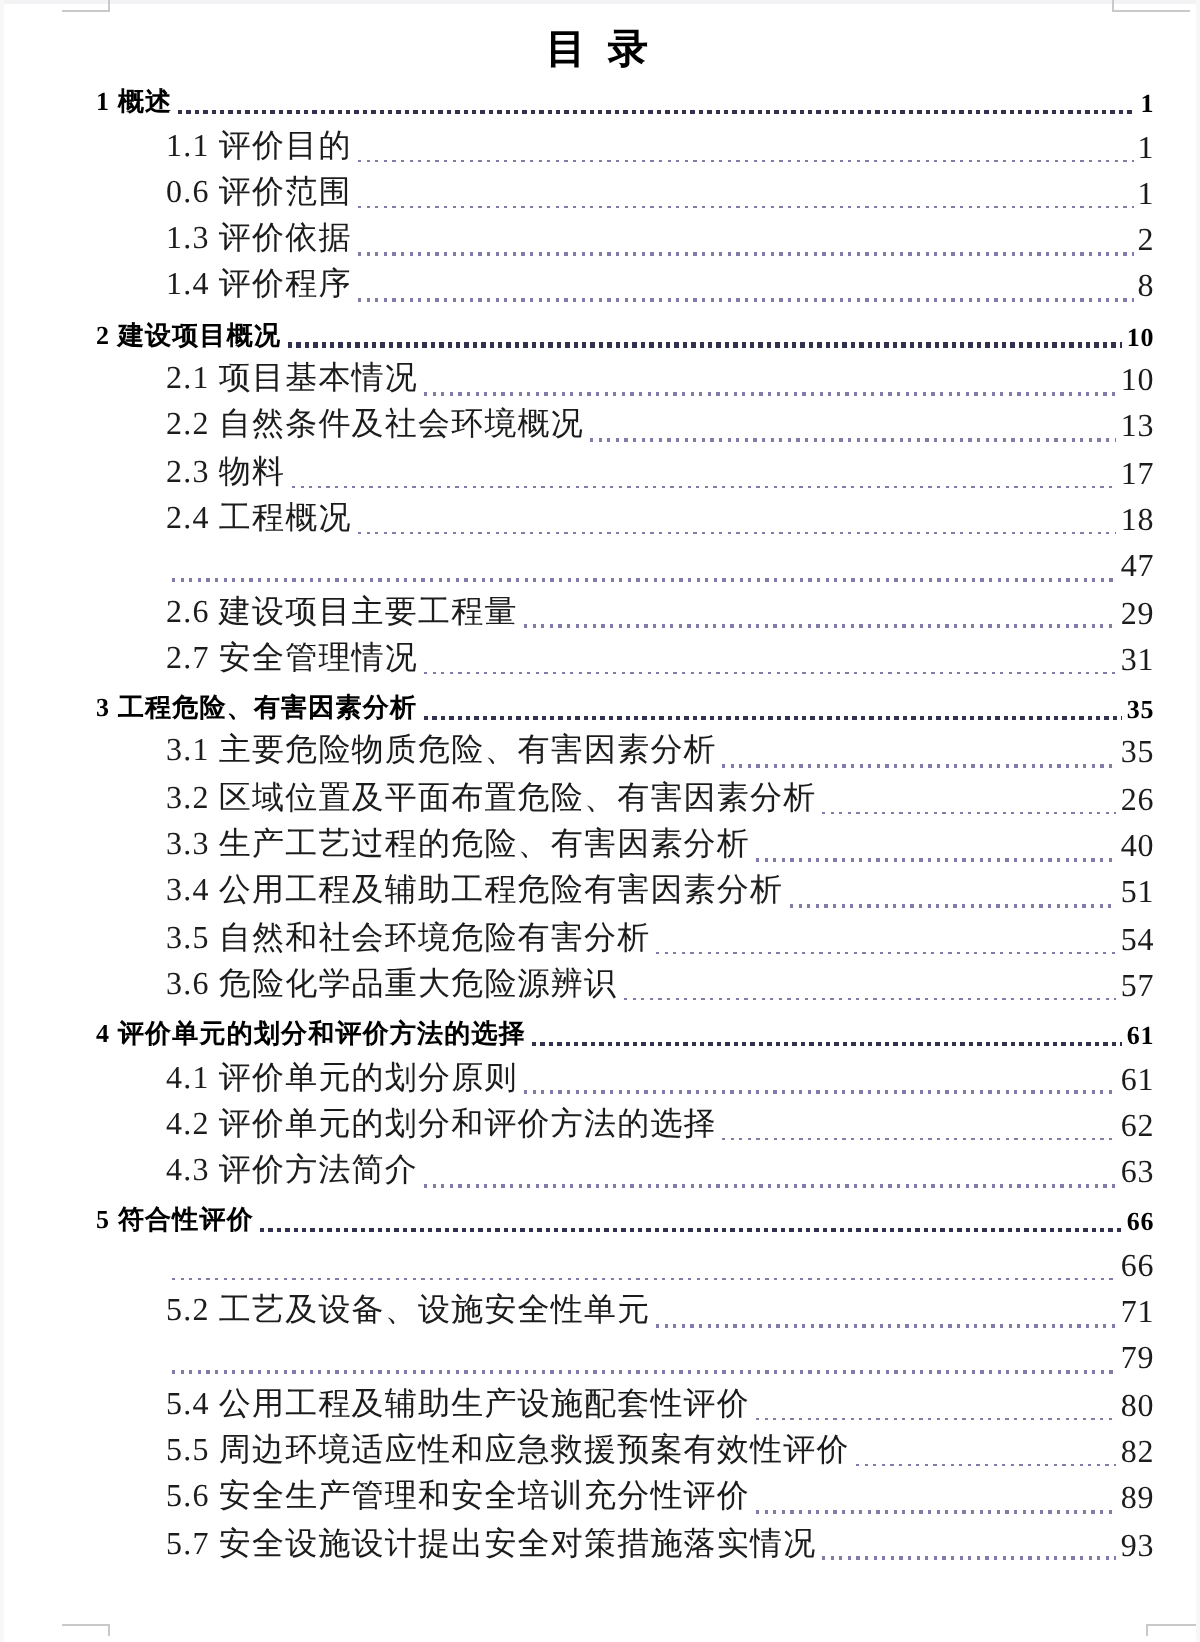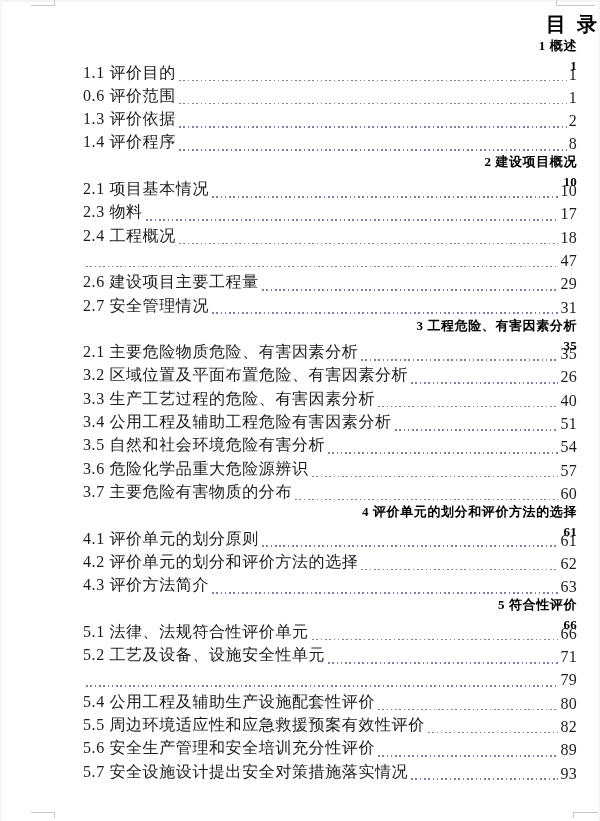--- a/index.html
+++ b/index.html
@@ -16,35 +16,35 @@
     background:#f3f3f5;
   }
   .page-side-edge{
     position:absolute;top:0;bottom:0;width:2px;background:#f7f7f8;
   }
   .page-side-edge.left{left:0;}
   .page-side-edge.right{right:0;}
 
   .doc-title{
     position:absolute;top:11px;left:0;width:100%;
-    text-align:right;
+    text-align:center;
     font-size:20px;font-weight:bold;letter-spacing:3px;
     color:#000;
   }
 
   .toc{
     position:absolute;left:48px;top:37px;width:529px;
     display:flex;flex-direction:column;
   }
   .toc-row{
     display:flex;align-items:flex-end;
     height:23.3px;
     white-space:nowrap;
   }
-  .toc-row.lvl1{font-weight:bold;font-size:13px;color:#000;flex-direction:column;}
+  .toc-row.lvl1{font-weight:bold;font-size:13px;color:#000;}
   .toc-row.lvl2{font-size:16px;color:#1c1c1c;padding-left:35px;}
   .toc-label{letter-spacing:0.6px;}
   .toc-leader{
     flex:1;
     margin:0 2px 3px 3px;
   }
   .lvl1 .toc-leader{
     height:2.4px;
     background-image:repeating-linear-gradient(90deg,var(--leader1) 0 2.2px,transparent 2.2px 4.2px);
   }
@@ -110,20 +110,25 @@
         <span class="toc-label">2 建设项目概况</span>
         <span class="toc-leader"></span>
         <span class="toc-page">10</span>
       </div>
       <div class="toc-row lvl2">
         <span class="toc-label">2.1 项目基本情况</span>
         <span class="toc-leader"></span>
         <span class="toc-page">10</span>
       </div>
       <div class="toc-row lvl2">
+        <span class="toc-label">2.2 自然条件及社会环境概况</span>
+        <span class="toc-leader"></span>
+        <span class="toc-page">13</span>
+      </div>
+      <div class="toc-row lvl2">
         <span class="toc-label">2.3 物料</span>
         <span class="toc-leader"></span>
         <span class="toc-page">17</span>
       </div>
       <div class="toc-row lvl2">
         <span class="toc-label">2.4 工程概况</span>
         <span class="toc-leader"></span>
         <span class="toc-page">18</span>
       </div>
       <div class="toc-row lvl2">
@@ -139,21 +144,21 @@
         <span class="toc-label">2.7 安全管理情况</span>
         <span class="toc-leader"></span>
         <span class="toc-page">31</span>
       </div>
       <div class="toc-row lvl1">
         <span class="toc-label">3 工程危险、有害因素分析</span>
         <span class="toc-leader"></span>
         <span class="toc-page">35</span>
       </div>
       <div class="toc-row lvl2">
-        <span class="toc-label">2.1 主要危险物质危险、有害因素分析</span>
+        <span class="toc-label">3.1 主要危险物质危险、有害因素分析</span>
         <span class="toc-leader"></span>
         <span class="toc-page">35</span>
       </div>
       <div class="toc-row lvl2">
         <span class="toc-label">3.2 区域位置及平面布置危险、有害因素分析</span>
         <span class="toc-leader"></span>
         <span class="toc-page">26</span>
       </div>
       <div class="toc-row lvl2">
         <span class="toc-label">3.3 生产工艺过程的危险、有害因素分析</span>
@@ -168,25 +173,20 @@
       <div class="toc-row lvl2">
         <span class="toc-label">3.5 自然和社会环境危险有害分析</span>
         <span class="toc-leader"></span>
         <span class="toc-page">54</span>
       </div>
       <div class="toc-row lvl2">
         <span class="toc-label">3.6 危险化学品重大危险源辨识</span>
         <span class="toc-leader"></span>
         <span class="toc-page">57</span>
       </div>
-      <div class="toc-row lvl2">
-        <span class="toc-label">3.7 主要危险有害物质的分布</span>
-        <span class="toc-leader"></span>
-        <span class="toc-page">60</span>
-      </div>
       <div class="toc-row lvl1">
         <span class="toc-label">4 评价单元的划分和评价方法的选择</span>
         <span class="toc-leader"></span>
         <span class="toc-page">61</span>
       </div>
       <div class="toc-row lvl2">
         <span class="toc-label">4.1 评价单元的划分原则</span>
         <span class="toc-leader"></span>
         <span class="toc-page">61</span>
       </div>
@@ -199,21 +199,20 @@
         <span class="toc-label">4.3 评价方法简介</span>
         <span class="toc-leader"></span>
         <span class="toc-page">63</span>
       </div>
       <div class="toc-row lvl1">
         <span class="toc-label">5 符合性评价</span>
         <span class="toc-leader"></span>
         <span class="toc-page">66</span>
       </div>
       <div class="toc-row lvl2">
-        <span class="toc-label">5.1 法律、法规符合性评价单元</span>
         <span class="toc-leader"></span>
         <span class="toc-page">66</span>
       </div>
       <div class="toc-row lvl2">
         <span class="toc-label">5.2 工艺及设备、设施安全性单元</span>
         <span class="toc-leader"></span>
         <span class="toc-page">71</span>
       </div>
       <div class="toc-row lvl2">
         <span class="toc-leader"></span>

